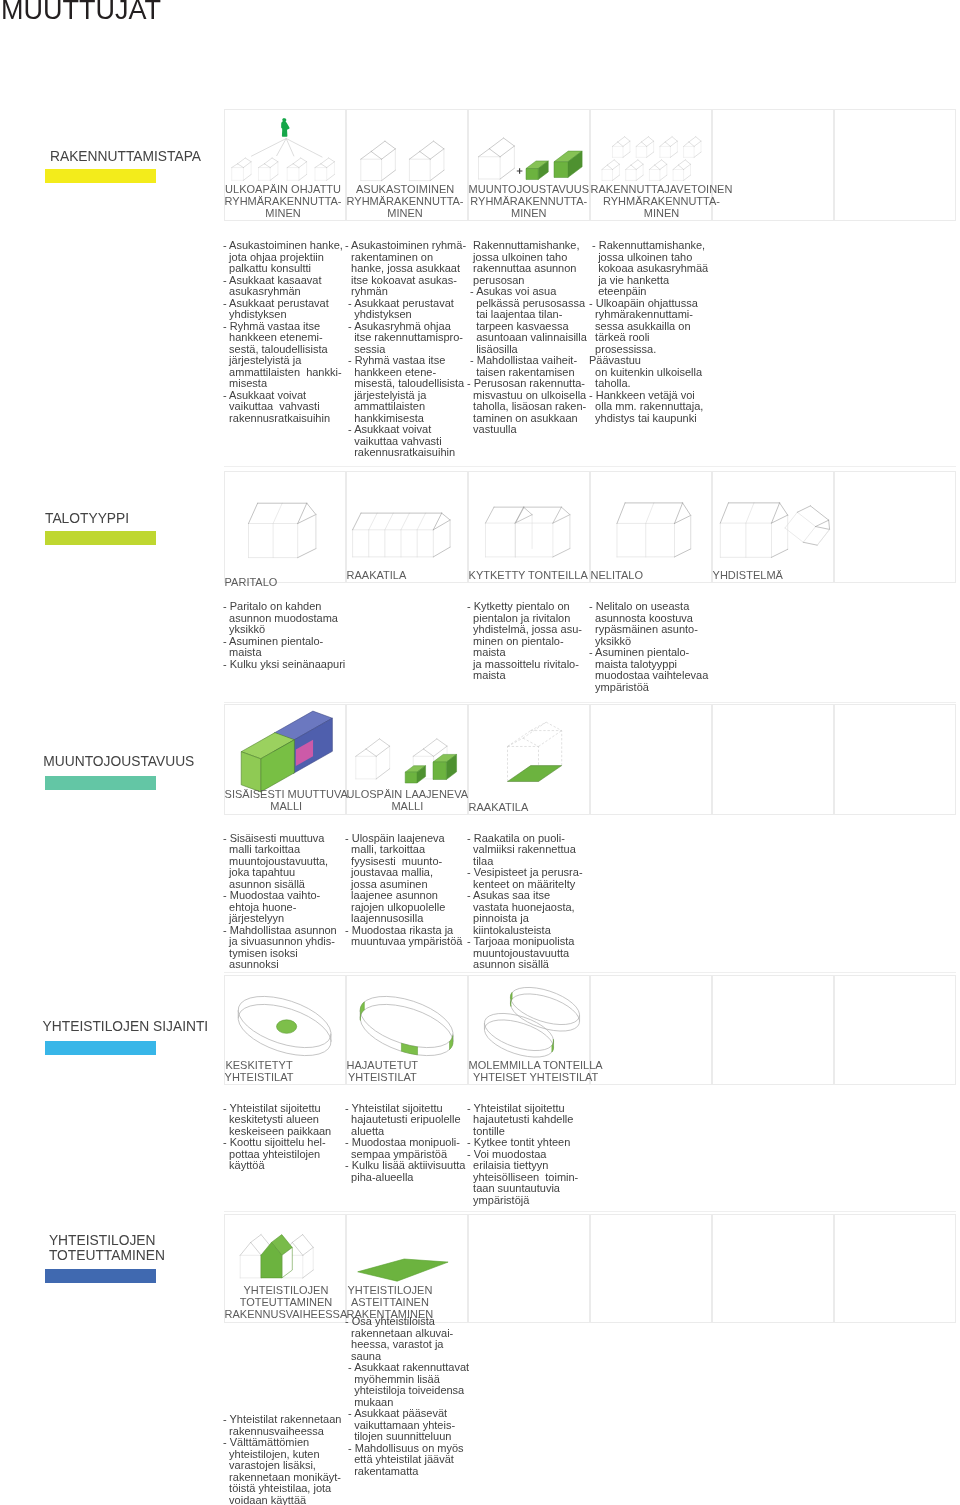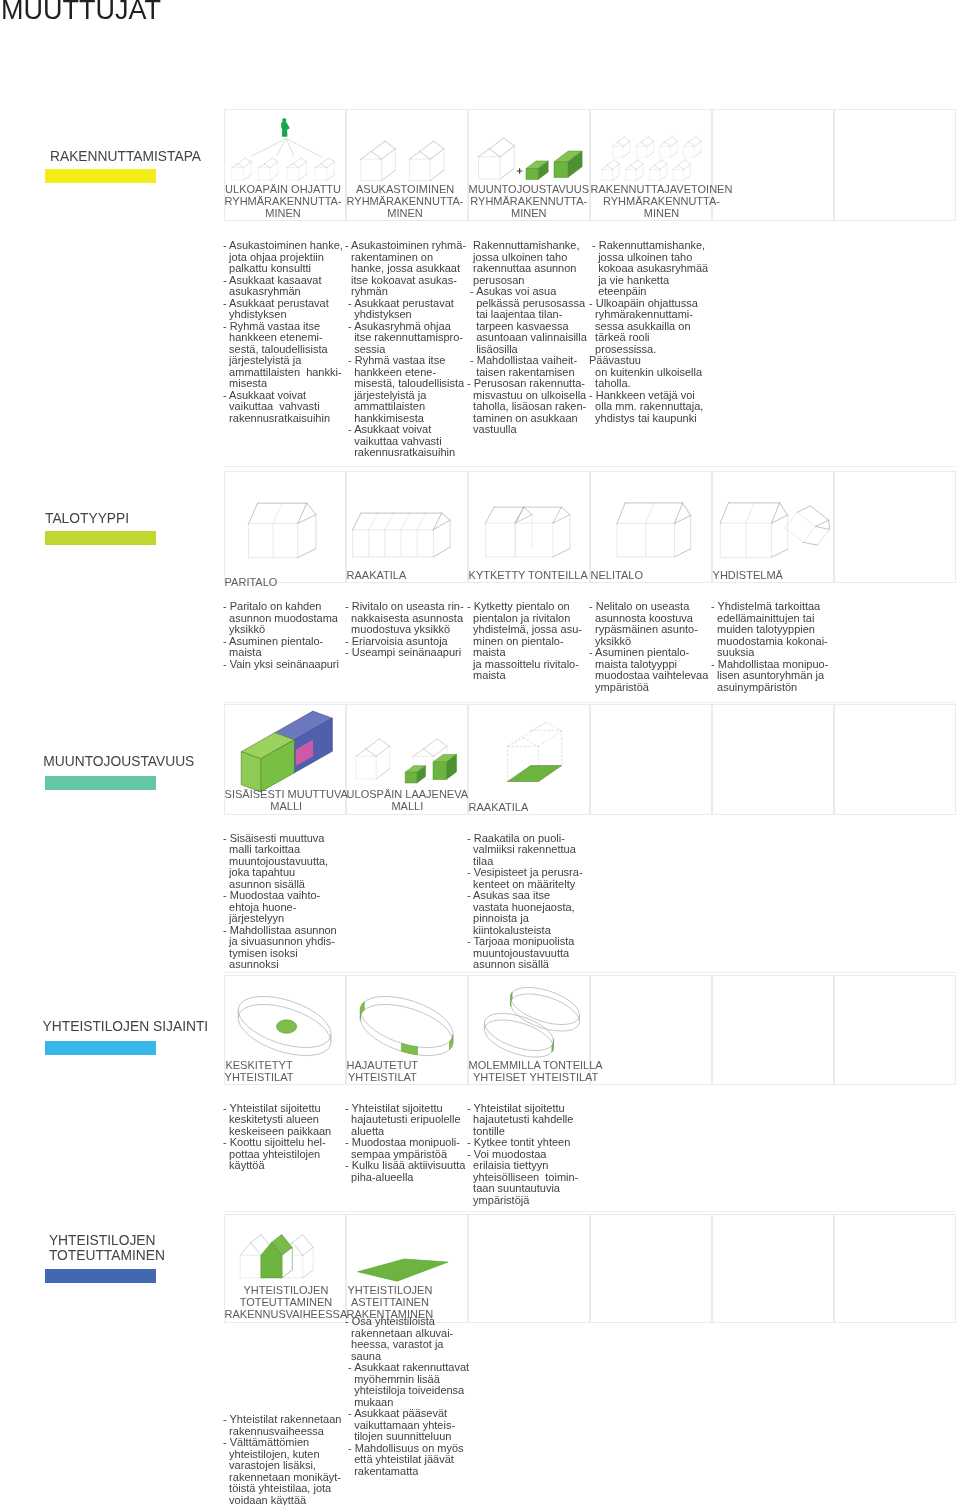--- a/index.html
+++ b/index.html
@@ -431,53 +431,40 @@
         </g>
       </svg>
     </div>
 <div class="hdr-cell" style="left:834.0px;top:471.0px;width:122.0px;height:112.0px"></div>
 <div class="hdr-title" style="left:224.6px;top:576px">PARITALO</div>
 <div class="body-col" style="left:223.0px;top:601.2px;width:122.0px">- Paritalo on kahden
   asunnon muodostama
   yksikkö
 - Asuminen pientalo-
   maista
-- Vain yksi seinänaapuri</div>
+- Kulku yksi seinänaapuri</div>
 <div class="hdr-title" style="left:346.6px;top:569.0px">RAAKATILA</div>
-<div class="body-col" style="left:345.0px;top:601.2px;width:122.0px">- Rivitalo on useasta rin-
-  nakkaisesta asunnosta
-  muodostuva yksikkö
-- Eriarvoisia asuntoja
-- Useampi seinänaapuri</div>
 <div class="hdr-title" style="left:468.6px;top:569.0px">KYTKETTY TONTEILLA</div>
 <div class="body-col" style="left:467.0px;top:601.2px;width:122.0px">- Kytketty pientalo on
   pientalon ja rivitalon
   yhdistelmä, jossa asu-
   minen on pientalo-
   maista
   ja massoittelu rivitalo-
   maista</div>
 <div class="hdr-title" style="left:590.6px;top:569.0px">NELITALO</div>
 <div class="body-col" style="left:589.0px;top:601.2px;width:122.0px">- Nelitalo on useasta
   asunnosta koostuva
   rypäsmäinen asunto-
   yksikkö
 - Asuminen pientalo-
   maista talotyyppi
   muodostaa vaihtelevaa
   ympäristöä</div>
 <div class="hdr-title" style="left:712.6px;top:569.0px">YHDISTELMÄ</div>
-<div class="body-col" style="left:711.0px;top:601.2px;width:122.0px">- Yhdistelmä tarkoittaa
-  edellämainittujen tai
-  muiden talotyyppien
-  muodostamia kokonai-
-  suuksia
-- Mahdollistaa monipuo-
-  lisen asuntoryhmän ja
-  asuinympäristön</div>
 <div class="sep" style="top:702.0px"></div>
 <div class="sec-label" style="left:43.3px;top:753.5px">MUUNTOJOUSTAVUUS</div>
 <div class="sec-bar" style="top:775.6px;background:#63c6a5"></div>
 <div class="hdr-cell" style="left:224.0px;top:704.0px;width:122.0px;height:110.5px">
       <svg class="hdr-icon" width="122" height="111" viewBox="0 0 122 111" xmlns="http://www.w3.org/2000/svg">
         <polygon points="49.18,28.02 87.90,6.10 107.40,13.20 68.68,35.12" fill="#6b78c0" stroke="#3a4580" stroke-width="0.55" stroke-linejoin="round"></polygon>
         <polygon points="68.68,35.12 107.40,13.20 107.40,46.30 68.68,68.22" fill="#4f5fad" stroke="#3a4580" stroke-width="0.55" stroke-linejoin="round"></polygon>
         <polygon points="49.18,28.02 68.68,35.12 68.68,68.22 49.18,61.12" fill="#4f5fad" stroke="#3a4580" stroke-width="0.55" stroke-linejoin="round"></polygon>
         <polygon points="70.83,44.50 88.04,34.75 88.04,34.75 70.83,44.50" fill="#cc5aa8" stroke="none" stroke-width="0.00" stroke-linejoin="round"></polygon>
         <polygon points="70.83,44.50 88.04,34.75 88.04,51.30 70.83,61.05" fill="#cc5aa8" stroke="none" stroke-width="0.00" stroke-linejoin="round"></polygon>
@@ -548,20 +535,30 @@
   asunnon sisällä
 - Muodostaa vaihto-
   ehtoja huone-
   järjestelyyn
 - Mahdollistaa asunnon
   ja sivuasunnon yhdis-
   tymisen isoksi
   asunnoksi</div>
 <div class="hdr-title" style="left:346.6px;top:788.4px">ULOSPÄIN LAAJENEVA
 MALLI</div>
+<div class="body-col" style="left:345.0px;top:832.8px;width:122.0px">- Ulospäin laajeneva
+  malli, tarkoittaa
+  fyysisesti  muunto-
+  joustavaa mallia,
+  jossa asuminen
+  laajenee asunnon
+  rajojen ulkopuolelle
+  laajennusosilla
+- Muodostaa rikasta ja
+  muuntuvaa ympäristöä</div>
 <div class="hdr-title" style="left:468.6px;top:800.5px">RAAKATILA</div>
 <div class="body-col" style="left:467.0px;top:832.8px;width:122.0px">- Raakatila on puoli-
   valmiiksi rakennettua
   tilaa
 - Vesipisteet ja perusra-
   kenteet on määritelty
 - Asukas saa itse
   vastata huonejaosta,
   pinnoista ja
   kiintokalusteista

